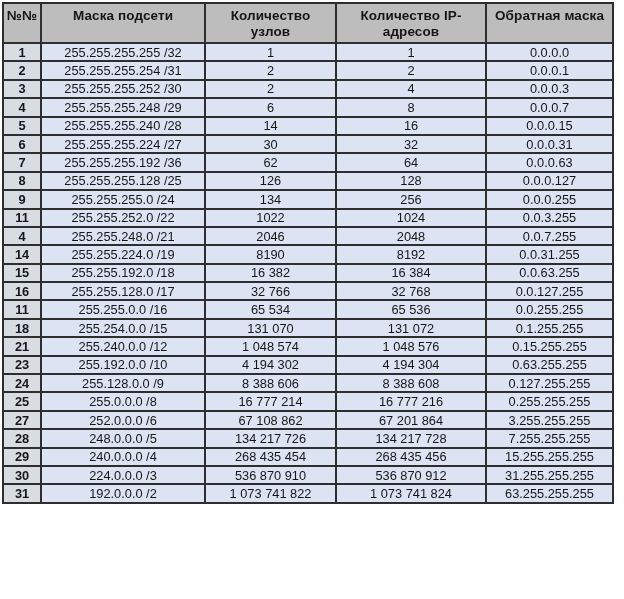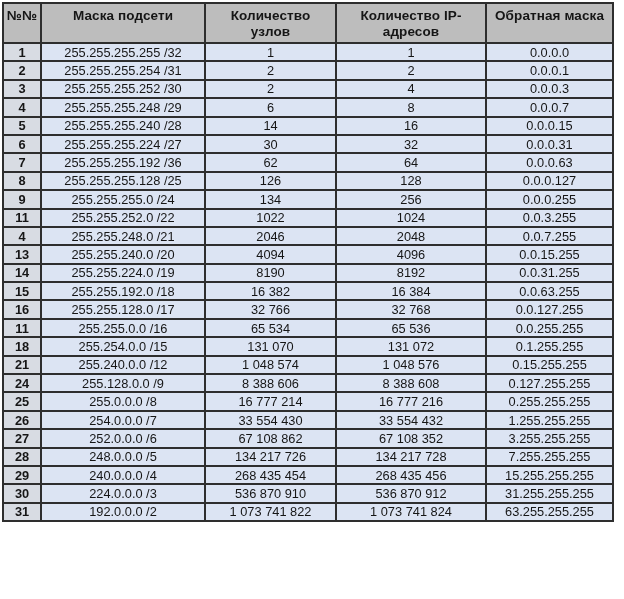--- a/index.html
+++ b/index.html
@@ -156,27 +156,20 @@
           <td class="val">0.0.3.255</td>
         </tr>
         <tr>
           <td class="idx">4</td>
           <td class="val">255.255.248.0 /21</td>
           <td class="val">2046</td>
           <td class="val">2048</td>
           <td class="val">0.0.7.255</td>
         </tr>
         <tr>
-          <td class="idx">13</td>
-          <td class="val">255.255.240.0 /20</td>
-          <td class="val">4094</td>
-          <td class="val">4096</td>
-          <td class="val">0.0.15.255</td>
-        </tr>
-        <tr>
           <td class="idx">14</td>
           <td class="val">255.255.224.0 /19</td>
           <td class="val">8190</td>
           <td class="val">8192</td>
           <td class="val">0.0.31.255</td>
         </tr>
         <tr>
           <td class="idx">15</td>
           <td class="val">255.255.192.0 /18</td>
           <td class="val">16 382</td>
@@ -205,45 +198,45 @@
           <td class="val">0.1.255.255</td>
         </tr>
         <tr>
           <td class="idx">21</td>
           <td class="val">255.240.0.0 /12</td>
           <td class="val">1 048 574</td>
           <td class="val">1 048 576</td>
           <td class="val">0.15.255.255</td>
         </tr>
         <tr>
+          <td class="idx">23</td>
+          <td class="val">255.192.0.0 /10</td>
+          <td class="val">4 194 302</td>
+          <td class="val">4 194 304</td>
+          <td class="val">0.63.255.255</td>
+        </tr>
+        <tr>
           <td class="idx">24</td>
           <td class="val">255.128.0.0 /9</td>
           <td class="val">8 388 606</td>
           <td class="val">8 388 608</td>
           <td class="val">0.127.255.255</td>
         </tr>
         <tr>
           <td class="idx">25</td>
           <td class="val">255.0.0.0 /8</td>
           <td class="val">16 777 214</td>
           <td class="val">16 777 216</td>
           <td class="val">0.255.255.255</td>
         </tr>
         <tr>
-          <td class="idx">26</td>
-          <td class="val">254.0.0.0 /7</td>
-          <td class="val">33 554 430</td>
-          <td class="val">33 554 432</td>
-          <td class="val">1.255.255.255</td>
-        </tr>
-        <tr>
           <td class="idx">27</td>
           <td class="val">252.0.0.0 /6</td>
           <td class="val">67 108 862</td>
-          <td class="val">67 108 352</td>
+          <td class="val">67 201 864</td>
           <td class="val">3.255.255.255</td>
         </tr>
         <tr>
           <td class="idx">28</td>
           <td class="val">248.0.0.0 /5</td>
           <td class="val">134 217 726</td>
           <td class="val">134 217 728</td>
           <td class="val">7.255.255.255</td>
         </tr>
         <tr>

